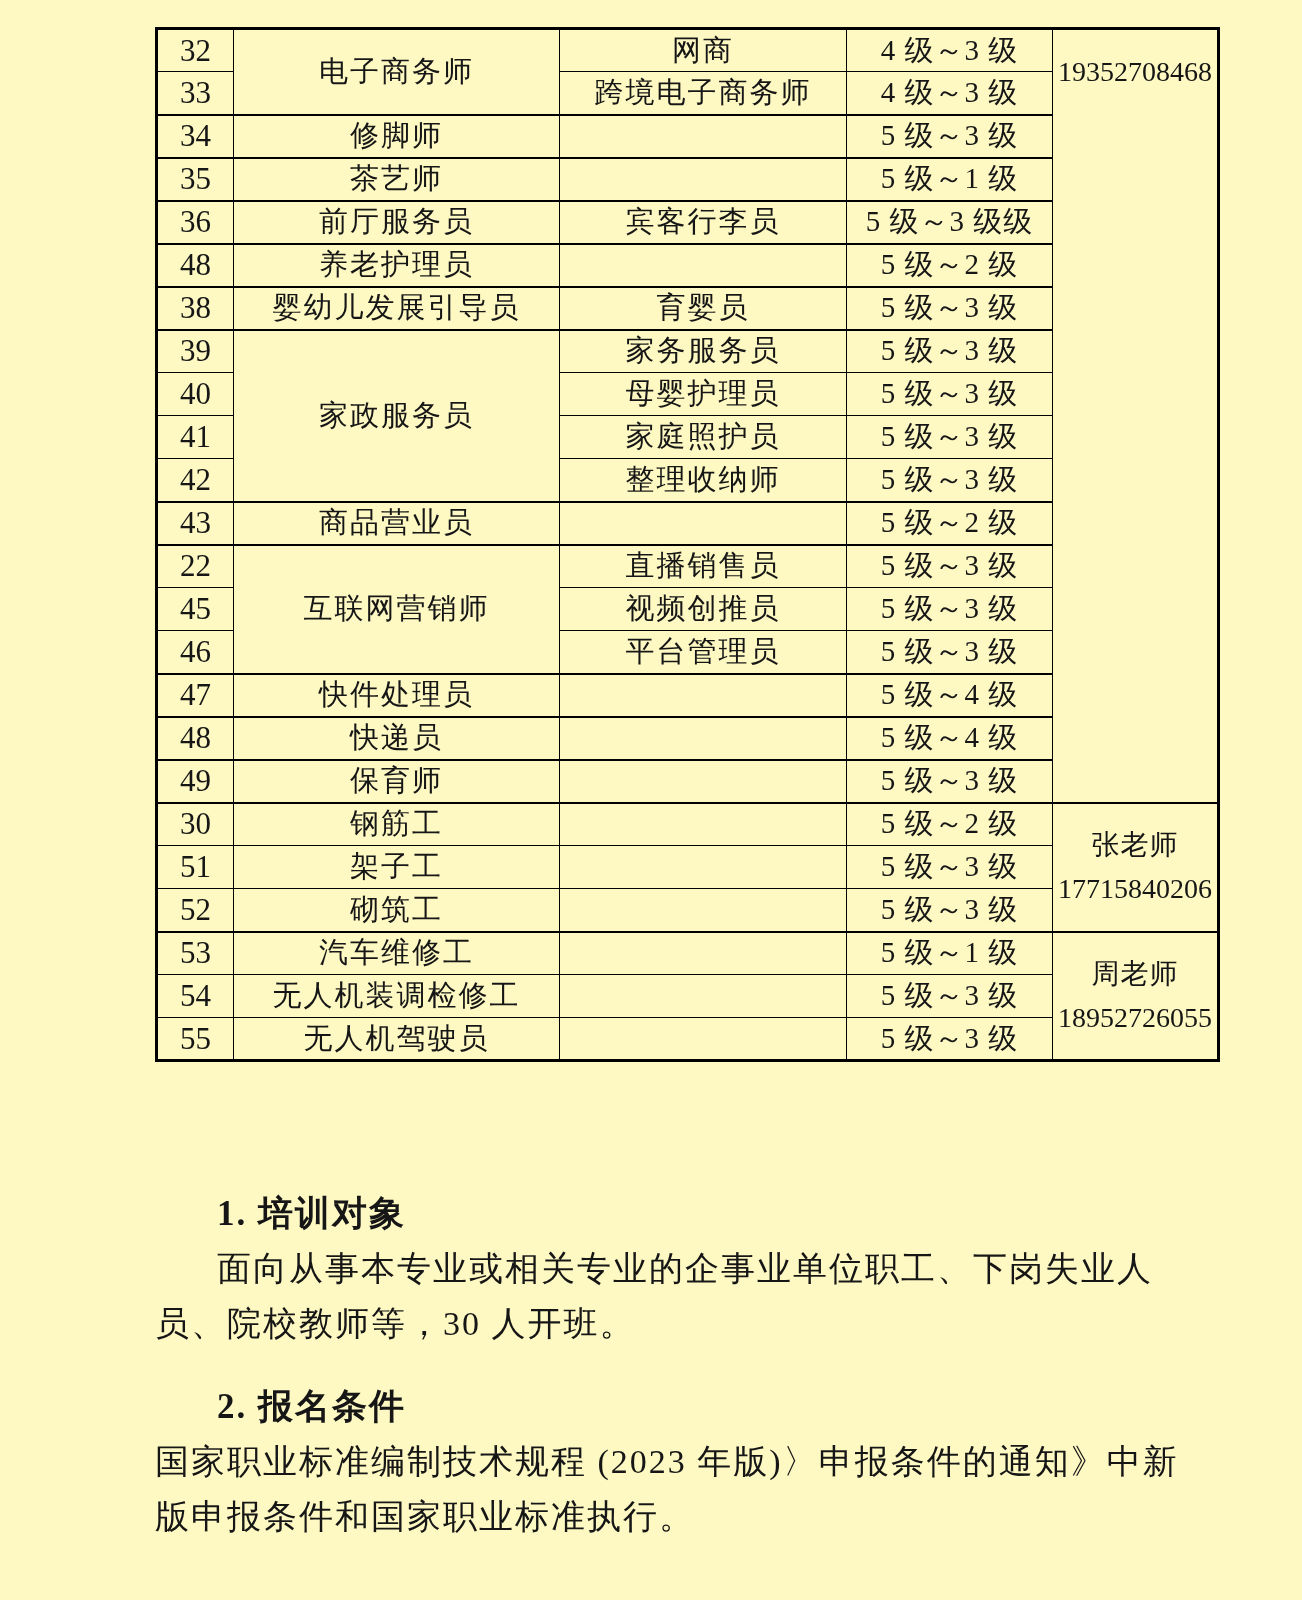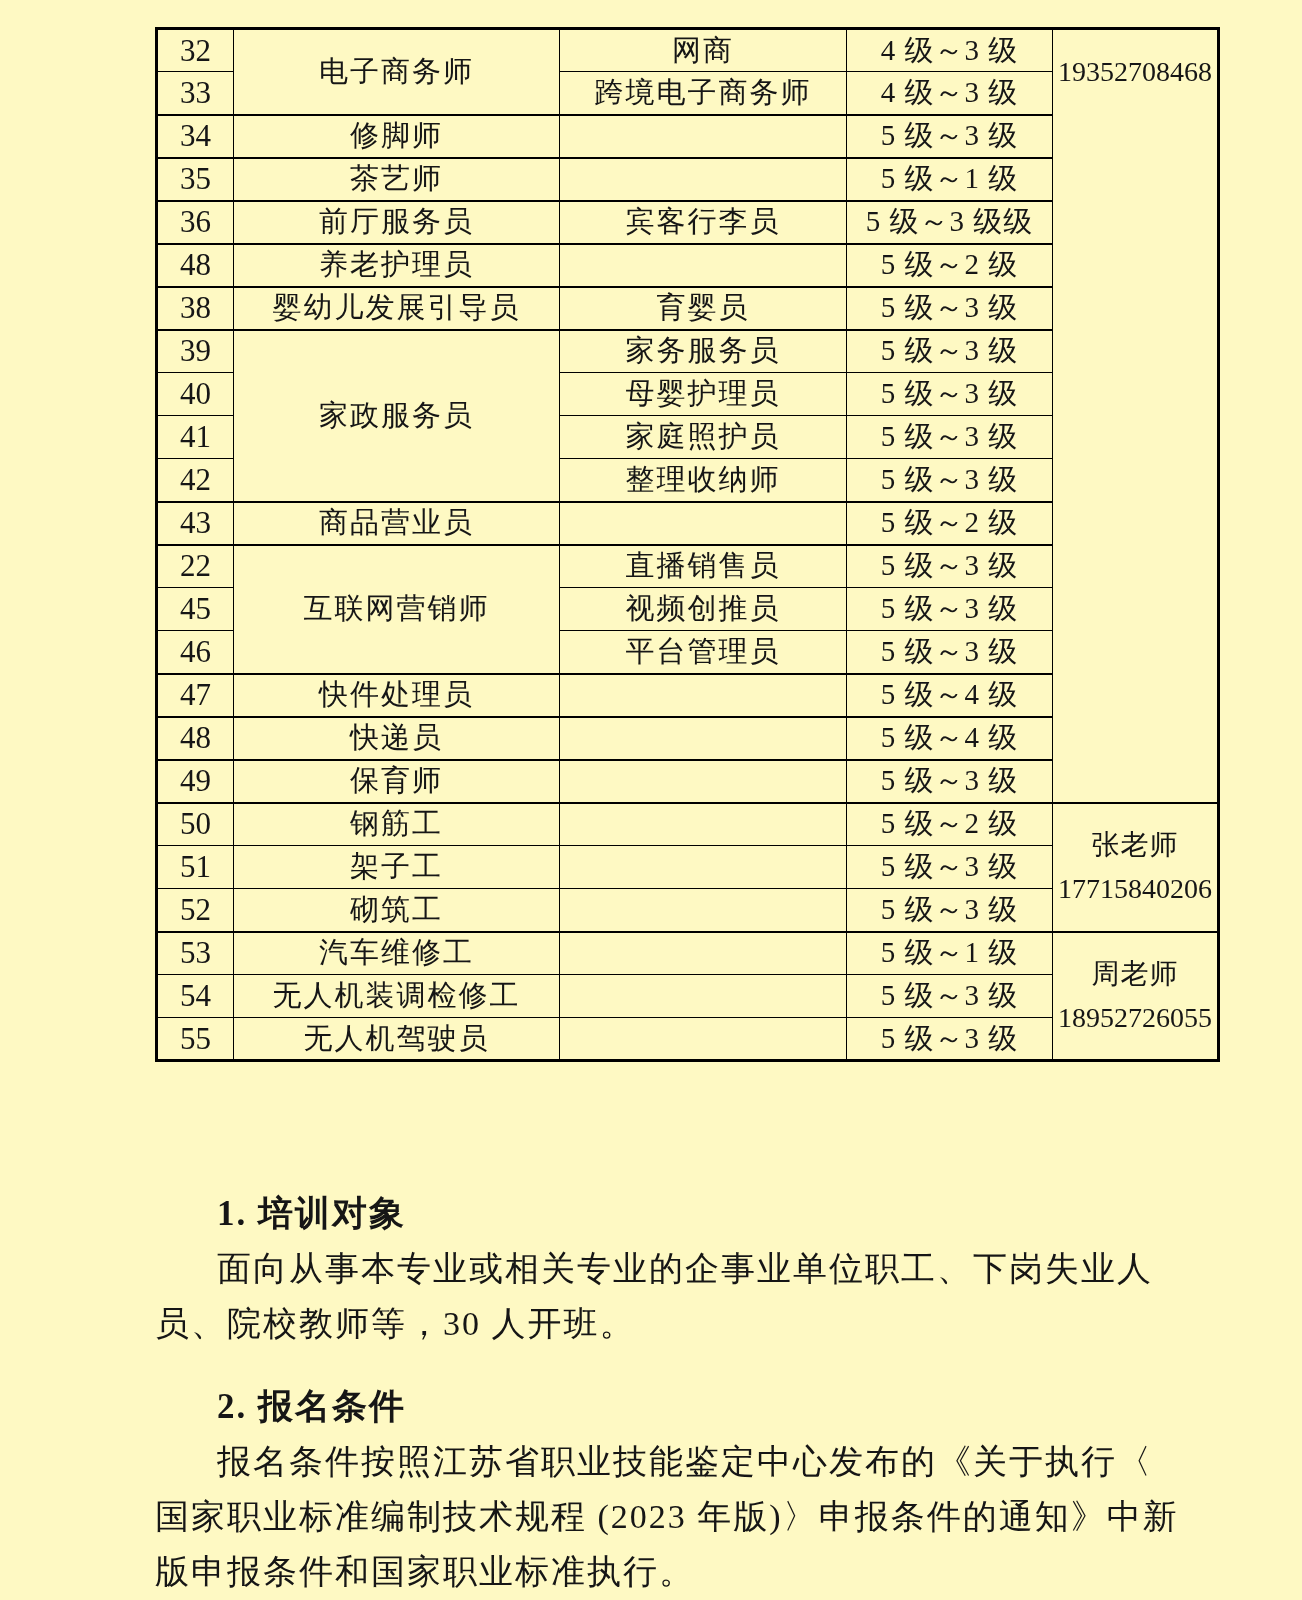--- a/index.html
+++ b/index.html
@@ -180,21 +180,21 @@
       </tr>
 
       <tr>
         <td class="c-no b2">49</td>
         <td class="c-occ b2">保育师</td>
         <td class="c-sub b2"></td>
         <td class="c-lvl b2">5 级～3 级</td>
       </tr>
 
       <tr>
-        <td class="c-no b2">50</td>
+        <td class="c-no b2">30</td>
         <td class="c-occ b2">钢筋工</td>
         <td class="c-sub b2"></td>
         <td class="c-lvl b2">5 级～2 级</td>
         <td class="c-contact b2" rowspan="3">
           <div>张老师</div>
           <div class="phone">17715840206</div>
         </td>
       </tr>
 
       <tr>
@@ -236,18 +236,17 @@
         <td class="c-lvl">5 级～3 级</td>
       </tr>
     </tbody>
   </table>
 
   <div class="notes">
     <div class="heading">1. 培训对象</div>
     <div class="bodyline indent">面向从事本专业或相关专业的企事业单位职工、下岗失业人</div>
     <div class="bodyline">员、院校教师等，30 人开班。</div>
     <div class="heading">2. 报名条件</div>
-    <div class="bodyline indent">报名条件按照江苏省职业技能鉴定中心发布的《关于执行〈</div>
     <div class="bodyline">国家职业标准编制技术规程 (2023 年版)〉申报条件的通知》中新</div>
     <div class="bodyline">版申报条件和国家职业标准执行。</div>
   </div>
 
 </div>
 
 </body></html>

